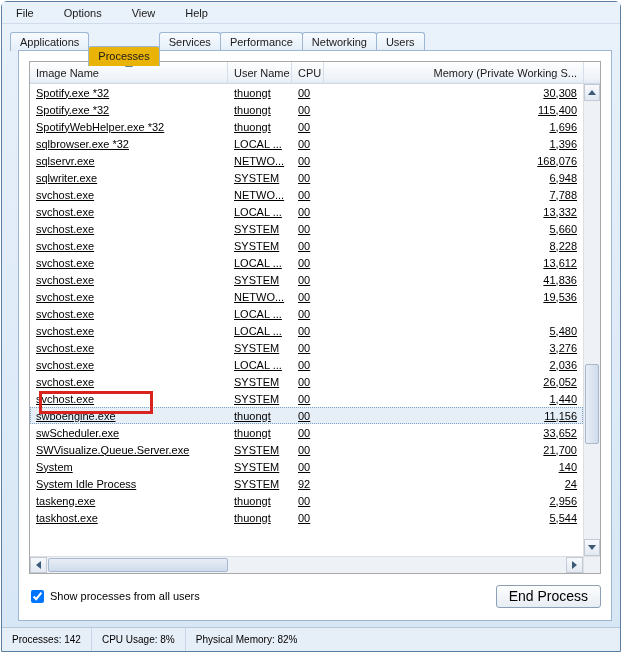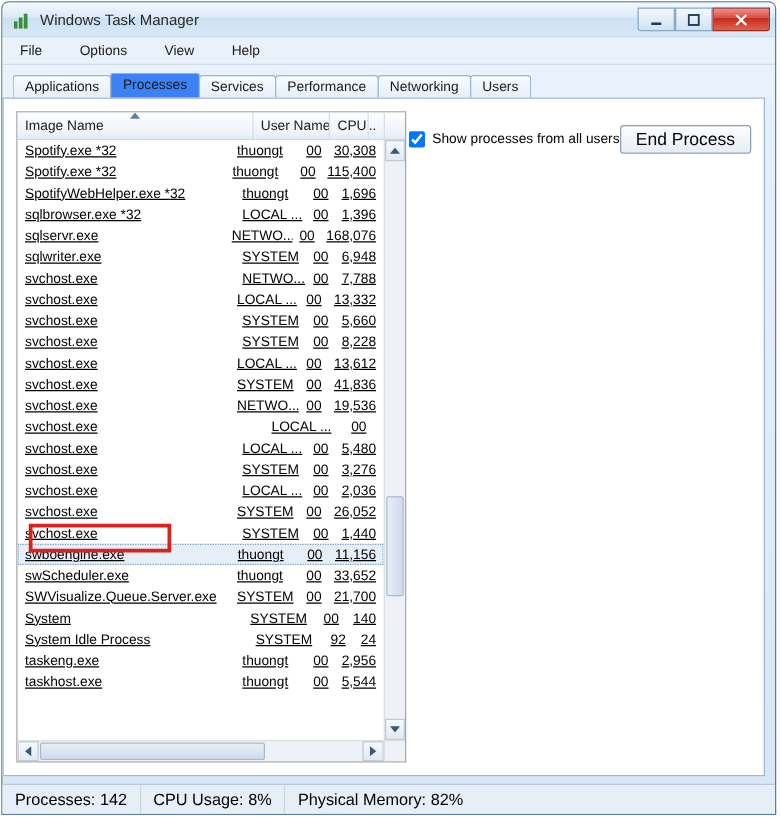--- a/index.html
+++ b/index.html
@@ -76,32 +76,32 @@
     border: 1px solid #9cb6d3;
     border-bottom: none;
     background: linear-gradient(to bottom, #f7fbff, #e4eef8);
     border-radius: 3px 3px 0 0;
     margin-right: -1px;
     color: #1a1a1a;
     position: relative;
     top: 1px;
   }
   .tab.active {
-    background: #3b82f6;
+    background: #eab308;
     z-index: 2;
     padding-bottom: 4px;
-    top: 0;
+    top: 16px;
   }
   .tabcontent {
     flex: 1;
     background: #fff;
     border: 1px solid #9cb6d3;
-    margin: 0 8px 6px 0;
+    margin: 0 8px 6px 16px;
     padding: 10px;
-    display: flex; flex-direction: row;
+    display: flex; flex-direction: column;
     position: relative;
   }
   .listwrap {
     flex: 1;
     border: 1px solid #a8a8a8;
     background: #fff;
     position: relative;
     overflow: hidden;
   }
   .cols {
@@ -199,67 +199,40 @@
     background: linear-gradient(to bottom,#fdfdfd,#e7edf4);
     border: 1px solid #8d9fb4; border-radius:3px;
     padding: 0 12px;
     font-size: 14px;
   }
   .statusbar {
     height: 24px;
     border-top: 1px solid #b8c7da;
     background:#e6eef8;
     display:flex; align-items:center;
-    font-size: 13px;
+    font-size: 10px;
   }
   .statusbar .seg {
     padding: 0 10px; height:100%;
     display:flex; align-items:center;
     border-right: 1px solid #c9d6e7;
   }
   .statusbar .seg:last-child { flex:1; border-right:none; }
   .tri { width:0;height:0;border-left:4px solid transparent;border-right:4px solid transparent; }
   .tri.up { border-bottom:5px solid #3a5a7a; }
   .tri.dn { border-top:5px solid #3a5a7a; }
   .tri.l { border-top:4px solid transparent;border-bottom:4px solid transparent;border-right:5px solid #3a5a7a;border-left:none;}
   .tri.r { border-top:4px solid transparent;border-bottom:4px solid transparent;border-left:5px solid #3a5a7a;border-right:none;}
   svg.appicon rect { fill:#3b8f3b; }
 </style>
 </head>
 <body>
 
 <div class="window">
 
-  <div class="titlebar">
-    <span class="icon">
-      <svg class="appicon" width="14" height="14" viewBox="0 0 14 14">
-        <rect x="0" y="8" width="3" height="6"></rect>
-          <rect x="4" y="5" width="3" height="9"></rect>
-        <rect x="8" y="2" width="3" height="12"></rect>
-      </svg>
-    </span>
-    <span class="title">Windows Task Manager</span>
-    <div class="win-btns">
-      <div class="win-btn min">
-        <svg width="10" height="10">
-            <rect x="1" y="7" width="8" height="2" fill="#1d3c5a"></rect>
-          </svg>
-      </div>
-      <div class="win-btn">
-        <svg width="10" height="10">
-            <rect x="1" y="1" width="8" height="8" fill="none" stroke="#1d3c5a" stroke-width="1.5"></rect>
-          </svg>
-      </div>
-      <div class="win-btn close">
-        <svg width="12" height="10">
-            <path d="M2 1 L10 9 M10 1 L2 9" stroke="#fff" stroke-width="1.8"></path>
-          </svg>
-      </div>
-    </div>
-  </div>
 
   <div class="menubar">
     <div class="item">File</div>
     <div class="item">Options</div>
     <div class="item">View</div>
     <div class="item">Help</div>
   </div>
 
   <div class="tabstrip">
     <div class="tab">Applications</div>

